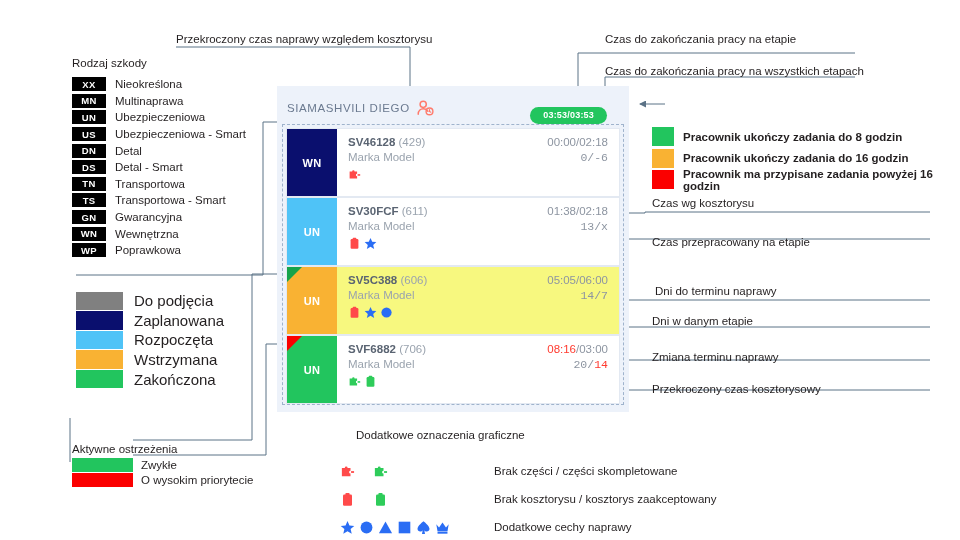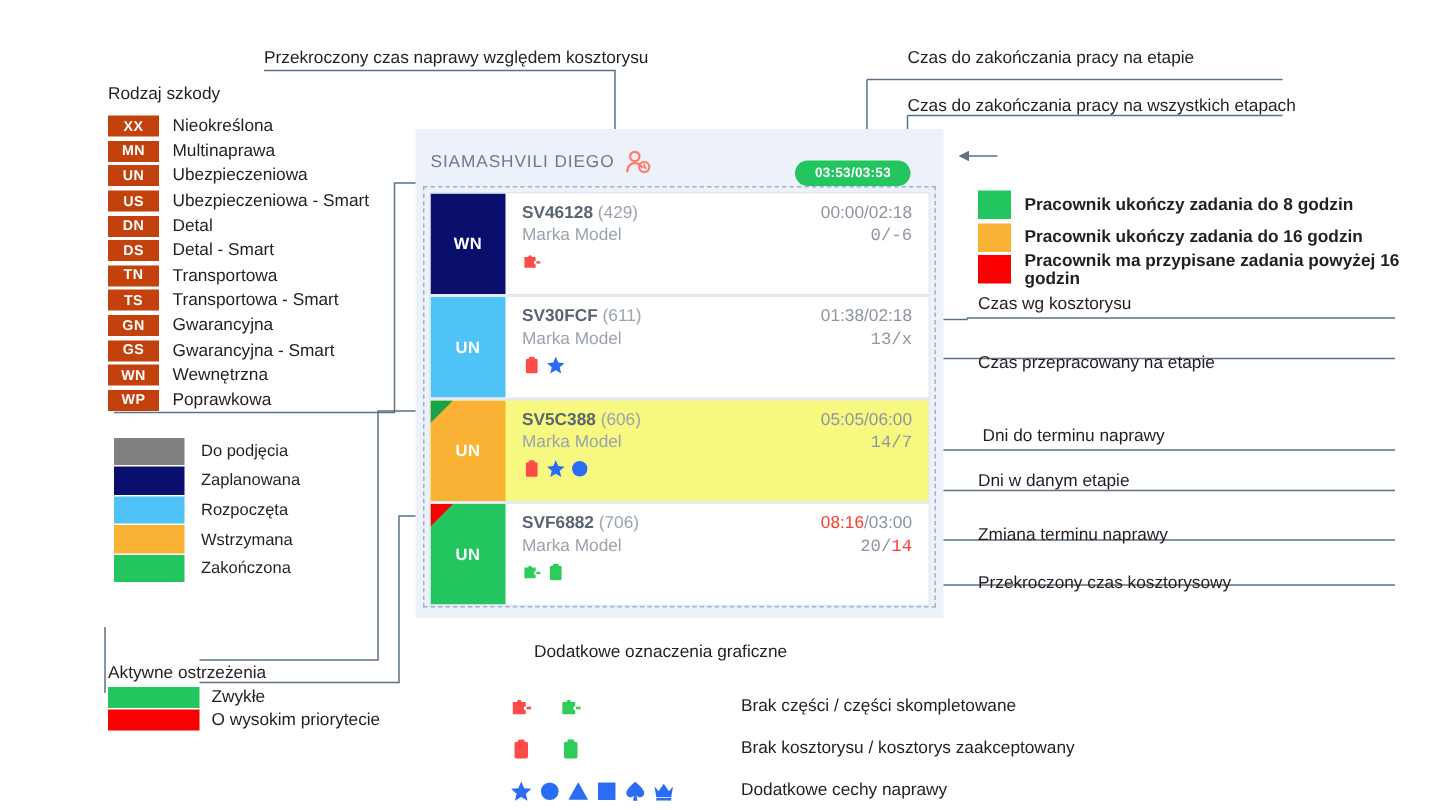--- a/index.html
+++ b/index.html
@@ -9,32 +9,32 @@
     font-family: "Liberation Sans", sans-serif;
     overflow: hidden;
   }
   #root { position: relative; width: 960px; height: 540px; }
 
   
   #damage-types { position: absolute; left: 72px; top: 57px; }
   #damage-types .dt-title { font-size: 11.5px; color: #231f20; margin-bottom: 7px; }
   .dt-row { display: flex; align-items: center; height: 16.6px; }
   .dt-code {
-    width: 34px; height: 14px; background: #c2410c; color: #ffffff;
+    width: 34px; height: 14px; background: #000000; color: #ffffff;
     font-size: 9.5px; font-weight: bold; letter-spacing: .3px;
     display: flex; align-items: center; justify-content: center;
     margin-right: 9px; flex: 0 0 auto;
   }
   .dt-label { font-size: 11.5px; color: #231f20; }
 
   
   #status-legend { position: absolute; left: 76px; top: 291px; }
   .st-row { display: flex; align-items: center; height: 19.6px; }
   .st-sw { width: 47px; height: 18.4px; margin-right: 11px; flex: 0 0 auto; }
-  .st-label { font-size: 11px; color: #231f20; }
+  .st-label { font-size: 15px; color: #231f20; }
 
   
   #warn-legend { position: absolute; left: 72px; top: 419px; }
   #warn-legend .wt { font-size: 11.5px; color: #231f20; margin-bottom: 2px; margin-top: 24px; }
   .wn-row { display: flex; align-items: center; height: 15.5px; }
   .wn-sw { width: 61px; height: 14px; margin-right: 8px; flex: 0 0 auto; }
   .wn-label { font-size: 11.5px; color: #231f20; }
 
   
   #panel {
@@ -181,24 +181,20 @@
         <span class="dt-code">TN</span>
         <span class="dt-label">Transportowa</span>
       </div>
       <div class="dt-row">
         <span class="dt-code">TS</span>
         <span class="dt-label">Transportowa - Smart</span>
       </div>
       <div class="dt-row">
         <span class="dt-code">GN</span>
         <span class="dt-label">Gwarancyjna</span>
-      </div>
-      <div class="dt-row">
-        <span class="dt-code">GS</span>
-        <span class="dt-label">Gwarancyjna - Smart</span>
       </div>
       <div class="dt-row">
         <span class="dt-code">WN</span>
         <span class="dt-label">Wewnętrzna</span>
       </div>
       <div class="dt-row">
         <span class="dt-code">WP</span>
         <span class="dt-label">Poprawkowa</span>
       </div>
     </div>

